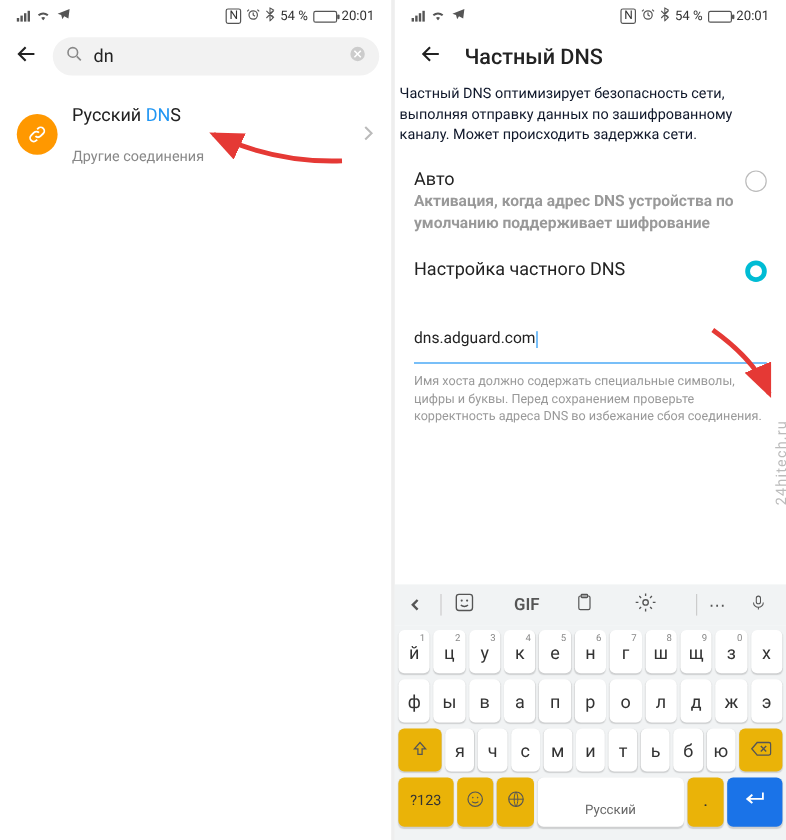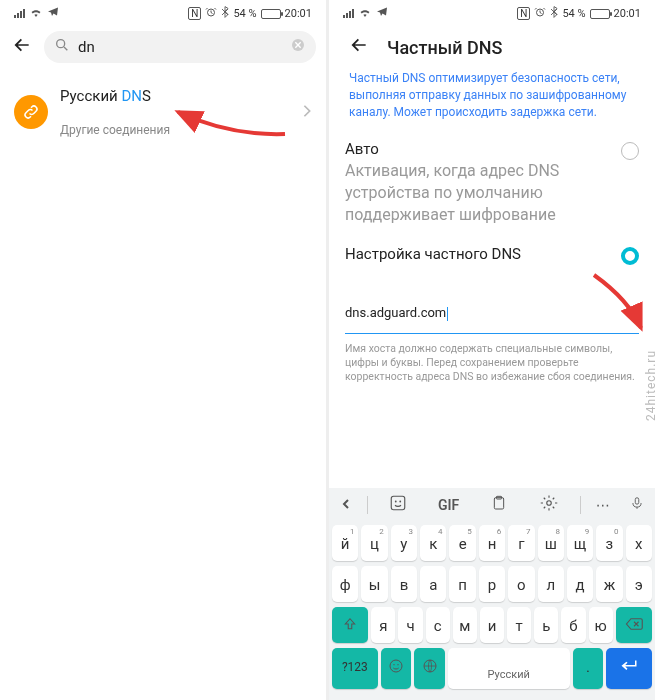--- a/index.html
+++ b/index.html
@@ -32,47 +32,47 @@
   .result .title { font-size:15px; color:#222; }
   .result .title .hl { color:#2196f3; }
   .result .sub { font-size:12px; color:#888; margin-top:18px; }
   .chev { color:#bbb; font-size:16px; }
 
   .arrow1 { position:absolute; top:106px; left:170px; pointer-events:none; }
 
   
   .header2 { display:flex; align-items:center; gap:14px; padding:10px 16px 6px; }
   .header2 .title { font-size:18px; font-weight:500; color:#222; }
-  .desc { padding:4px 20px 10px; font-size:12px; color:#3b82f6; line-height:1.4; }
+  .desc { padding:4px 4px 10px; font-size:12px; color:#0f172a; line-height:1.4; }
 
   .option { padding:10px 16px; display:flex; align-items:flex-start; }
   .option .lbls { flex:1; }
   .option .name { font-size:15px; color:#222; }
-  .option .sub2 { font-size:16px; color:#999; line-height:1.35; margin-top:2px; }
+  .option .sub2 { font-size:13px; color:#999; line-height:1.35; margin-top:2px;font-weight:bold; }
   .radio { width:18px; height:18px; border:1.5px solid #bbb; border-radius:50%; margin-top:2px; flex-shrink:0; }
   .radio.sel { border:4px solid #00bcd4; }
 
   .dnsinput { margin:30px 16px 2px; border-bottom:1.5px solid #2196f3; padding-bottom:12px; font-size:13px; color:#222; position:relative; }
   .dnsinput .cursor { display:inline-block; width:1px; height:14px; background:#2196f3; vertical-align:middle; margin-left:1px; }
   .hint { padding:6px 16px 8px; font-size:10.5px; color:#999; line-height:1.35; }
 
   .arrow2 { position:absolute; top:270px; left:210px; pointer-events:none; }
 
   
   .kbbar { background:#f1f3f4; display:flex; align-items:center; padding:6px 6px; gap:10px; }
-  .kbbar .tool { flex:1; text-align:center; color:#555; font-size:14px; }
+  .kbbar .tool { flex:1; text-align:left; color:#555; font-size:14px; }
   .kbbar .exp { width:22px; text-align:center; color:#555; font-size:16px; }
   .sep { width:1px; height:18px; background:#ccc; }
   .gif { font-weight:600; font-size:12px; }
 
   .keyboard { background:#f1f3f4; padding:4px 3px 6px; }
   .krow { display:flex; gap:3px; margin-bottom:5px; justify-content:center; }
   .key { background:#fff; border-radius:5px; flex:1; text-align:center; padding:10px 0 8px; font-size:15px; color:#333; position:relative; box-shadow:0 1px 1px rgba(0,0,0,0.15); min-width:0; }
   .key .num { position:absolute; top:2px; right:4px; font-size:8px; color:#888; }
-  .key.fn { background:#14b8a6; }
+  .key.fn { background:#eab308; }
   .key.wide { flex:1.5; }
   .key.space { flex:4; font-size:11px; color:#666; padding-top:20px; }
   .key.enter { background:#1a73e8; color:#fff; flex:1.5; }
   .key.shift, .key.bksp { flex:1.5; }
 
   .watermark { position:absolute; right:4px; top:50%; transform:translateY(-50%) rotate(-90deg); transform-origin:right center; font-size:12px; color:#bbb; letter-spacing:1px; }
 </style>
 </head>
 <body>
 

